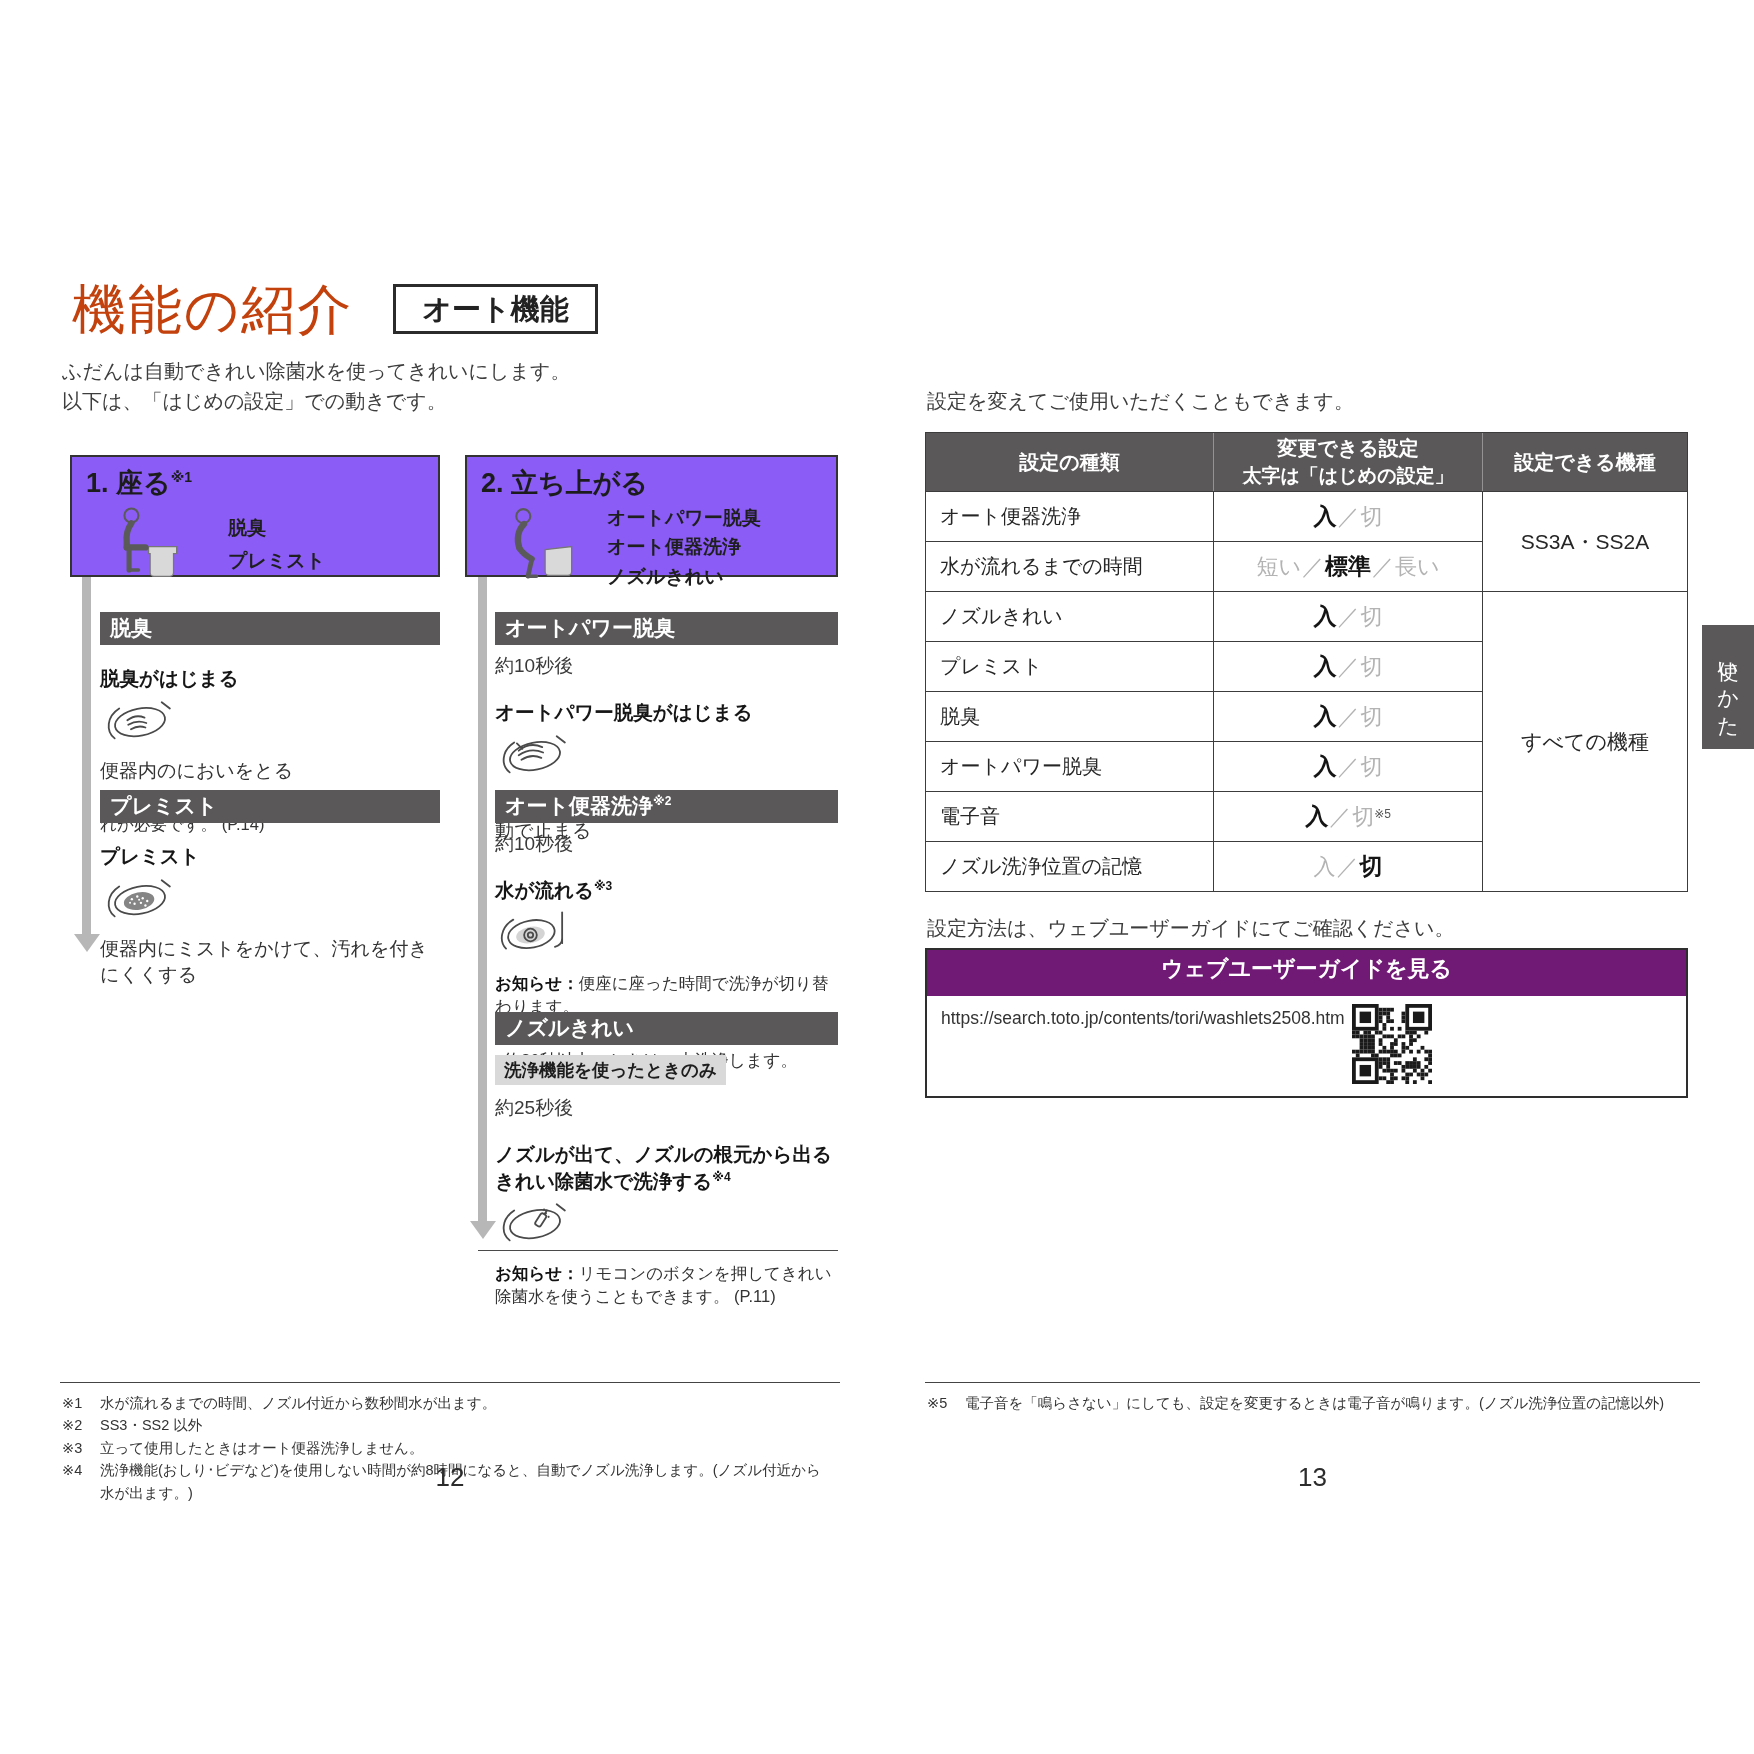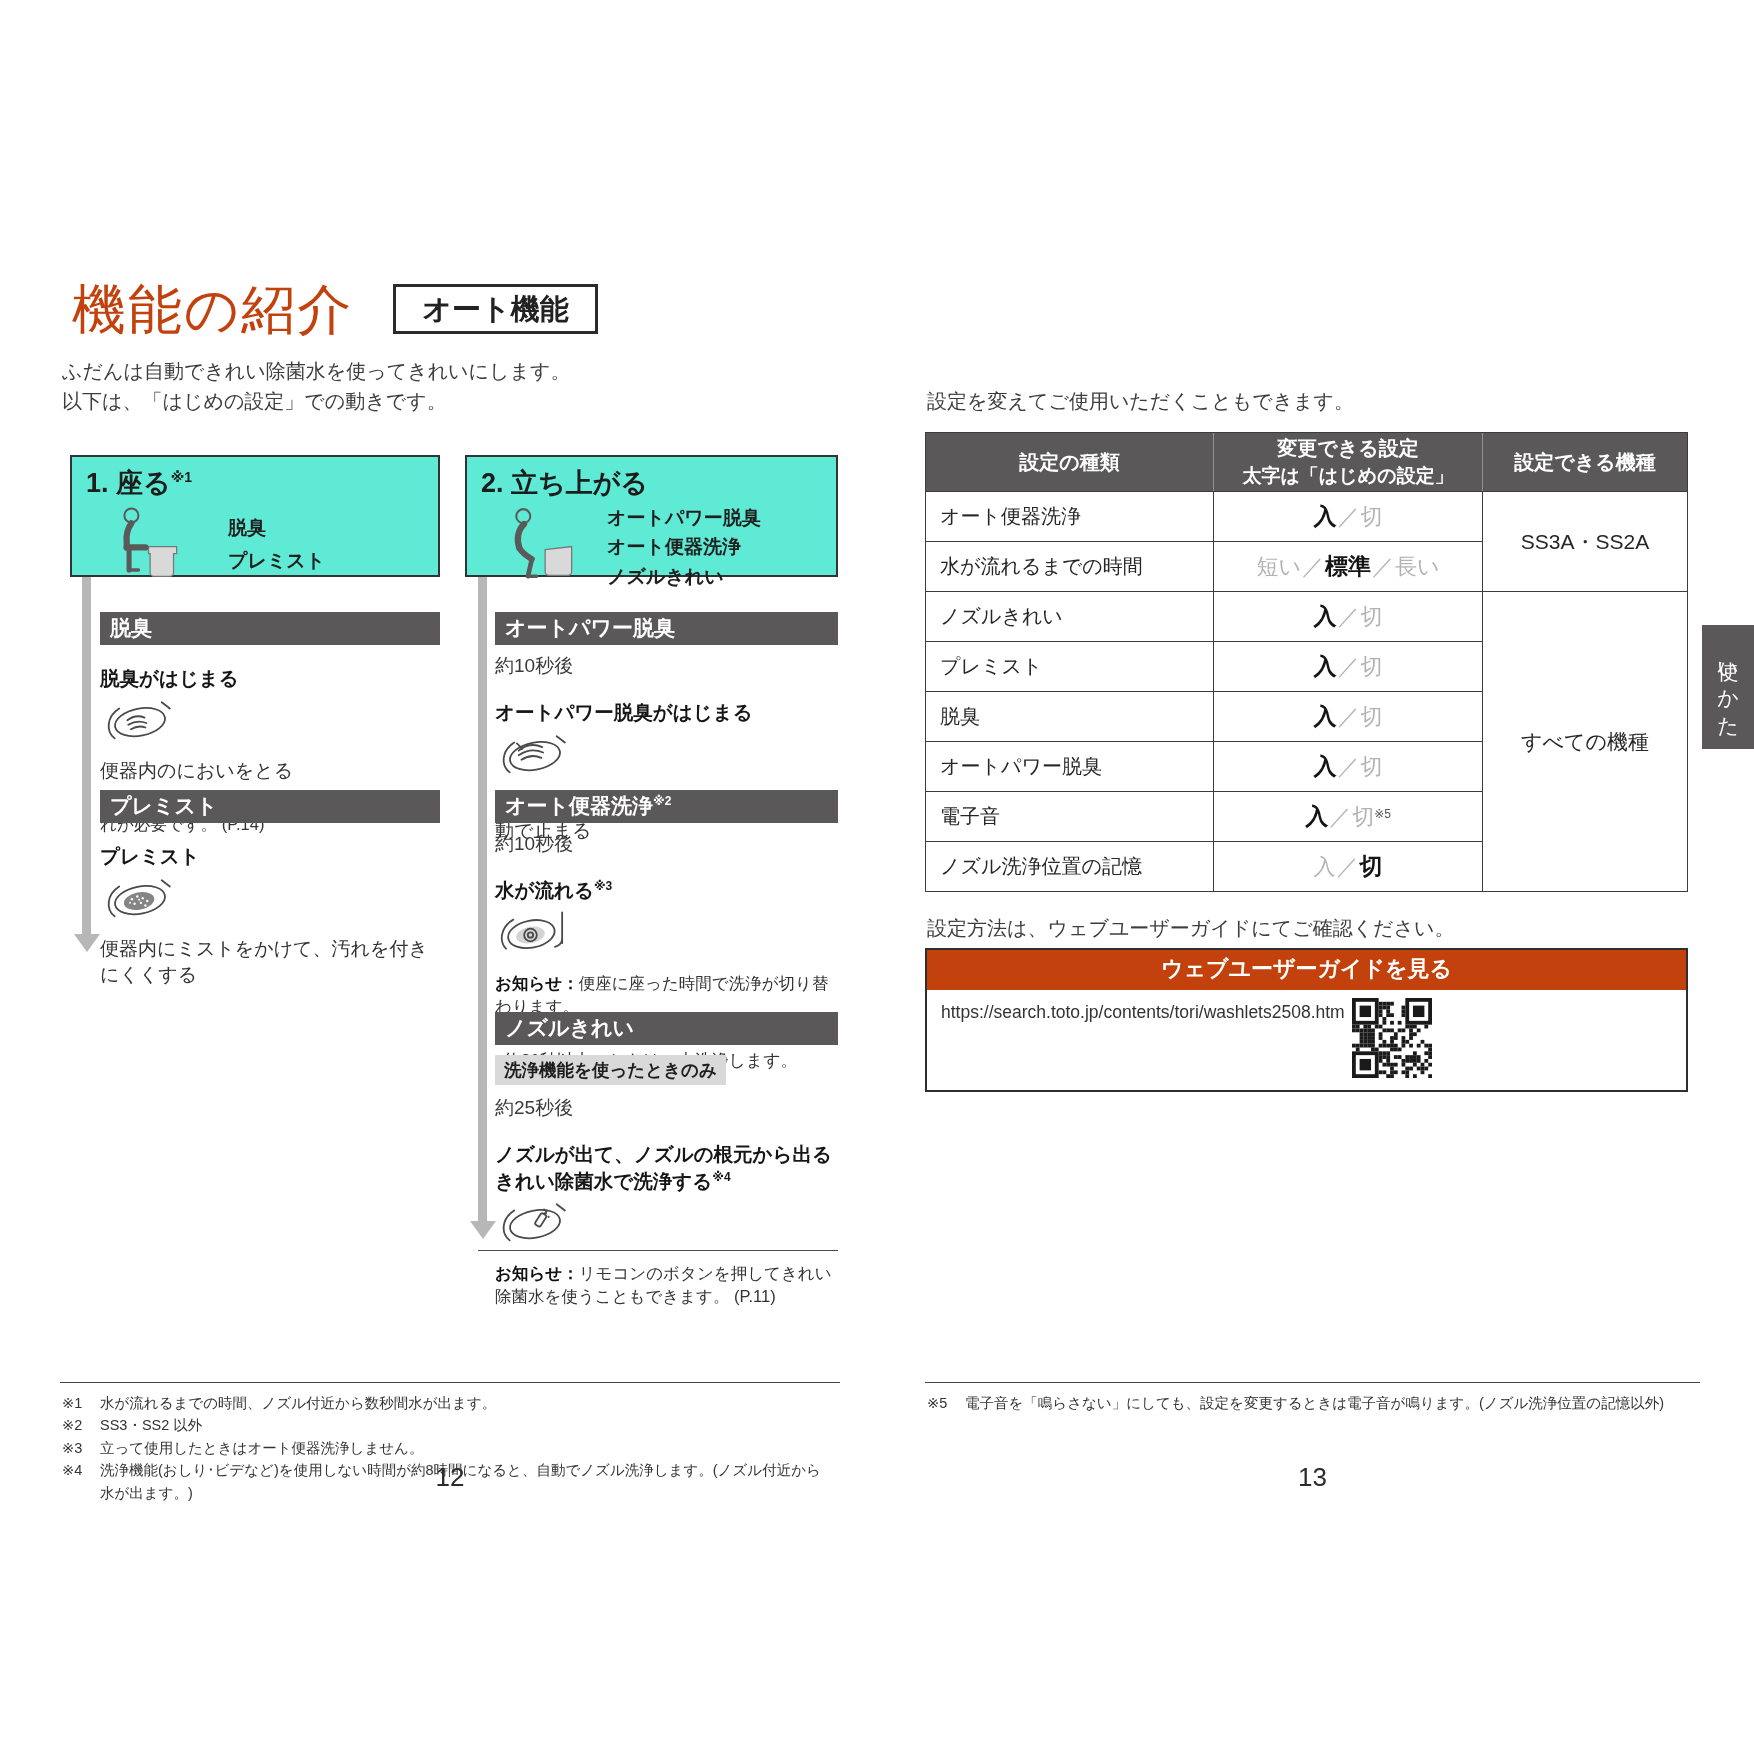--- a/index.html
+++ b/index.html
@@ -11,21 +11,21 @@
 
   
   .title-row{position:absolute;top:0;left:0;display:flex;align-items:center;}
   .doc-title{margin:12px;font-size:54px;font-weight:400;color:#c2410c;letter-spacing:2px;line-height:1;}
   .badge{display:inline-block;margin-left:28px;border:3px solid #2b2b2b;padding:5px 26px;
          font-size:29px;font-weight:700;color:#222;line-height:1.2;}
   .intro{position:absolute;top:86px;left:2px;font-size:20px;line-height:1.5;color:#3d3d3d;margin:0;}
   .intro p{margin:0;}
 
   
-  .step-box{position:absolute;border:2px solid #333;background:#5eead4;box-sizing:border-box;padding:8px 14px;}
+  .step-box{position:absolute;border:2px solid #333;background:#8b5cf6;box-sizing:border-box;padding:8px 14px;}
   .step-box.b1{top:185px;left:10px;width:370px;height:122px;}
   .step-box.b2{top:185px;left:405px;width:373px;height:122px;}
   .step-title{font-size:27px;font-weight:800;color:#1c1c1c;}
   .step-title sup{font-size:14px;font-weight:700;}
   .step-body{display:flex;align-items:center;margin-top:2px;}
   .step-body .fig{flex:0 0 auto;margin-left:22px;}
   .step-labels{margin-left:42px;font-size:19px;font-weight:700;color:#1f1f1f;line-height:1.75;}
   .b2 .step-labels{margin-left:26px;line-height:1.55;}
 
   
@@ -77,22 +77,22 @@
   td.c-name{width:280px;font-size:20px;color:#262626;padding-left:14px;}
   td.c-opt{width:273px;background:#e9e9e9;text-align:center;}
   td.c-model{width:206px;text-align:center;font-size:21px;color:#262626;}
   .opt-strong{font-weight:700;color:#141414;font-size:23px;}
   .opt-dim{color:#b3b3b3;font-size:22px;}
   .slash{color:#b3b3b3;font-size:22px;margin:0 1px;}
   .opt-ref{font-size:12px;color:#555;vertical-align:super;}
 
   .guide-lead{position:absolute;top:645px;left:2px;font-size:20px;color:#3d3d3d;margin:0;}
   .guide-box{position:absolute;top:678px;left:0;width:763px;border:2px solid #2e2e2e;box-sizing:border-box;}
-  .guide-head{background:#c2410c;color:#fff;text-align:center;font-size:22px;font-weight:700;
-    padding:4px 0 6px;}
+  .guide-head{background:#701a75;color:#fff;text-align:center;font-size:22px;font-weight:700;
+    padding:4px 0 12px;}
   .guide-body{position:relative;height:100px;}
   .guide-url{position:absolute;top:12px;left:14px;font-size:17.5px;color:#333;}
   .qr{position:absolute;top:8px;left:425px;width:80px;height:80px;}
 
   
   .side-tab{position:absolute;left:1702px;top:625px;width:52px;height:124px;background:#5a5858;
     color:#fff;display:flex;align-items:center;justify-content:center;
     writing-mode:vertical-rl;font-size:21px;letter-spacing:3px;font-weight:500;}
 
   svg .ln{stroke:#4a4a4a;stroke-width:2;fill:none;stroke-linecap:round;}

